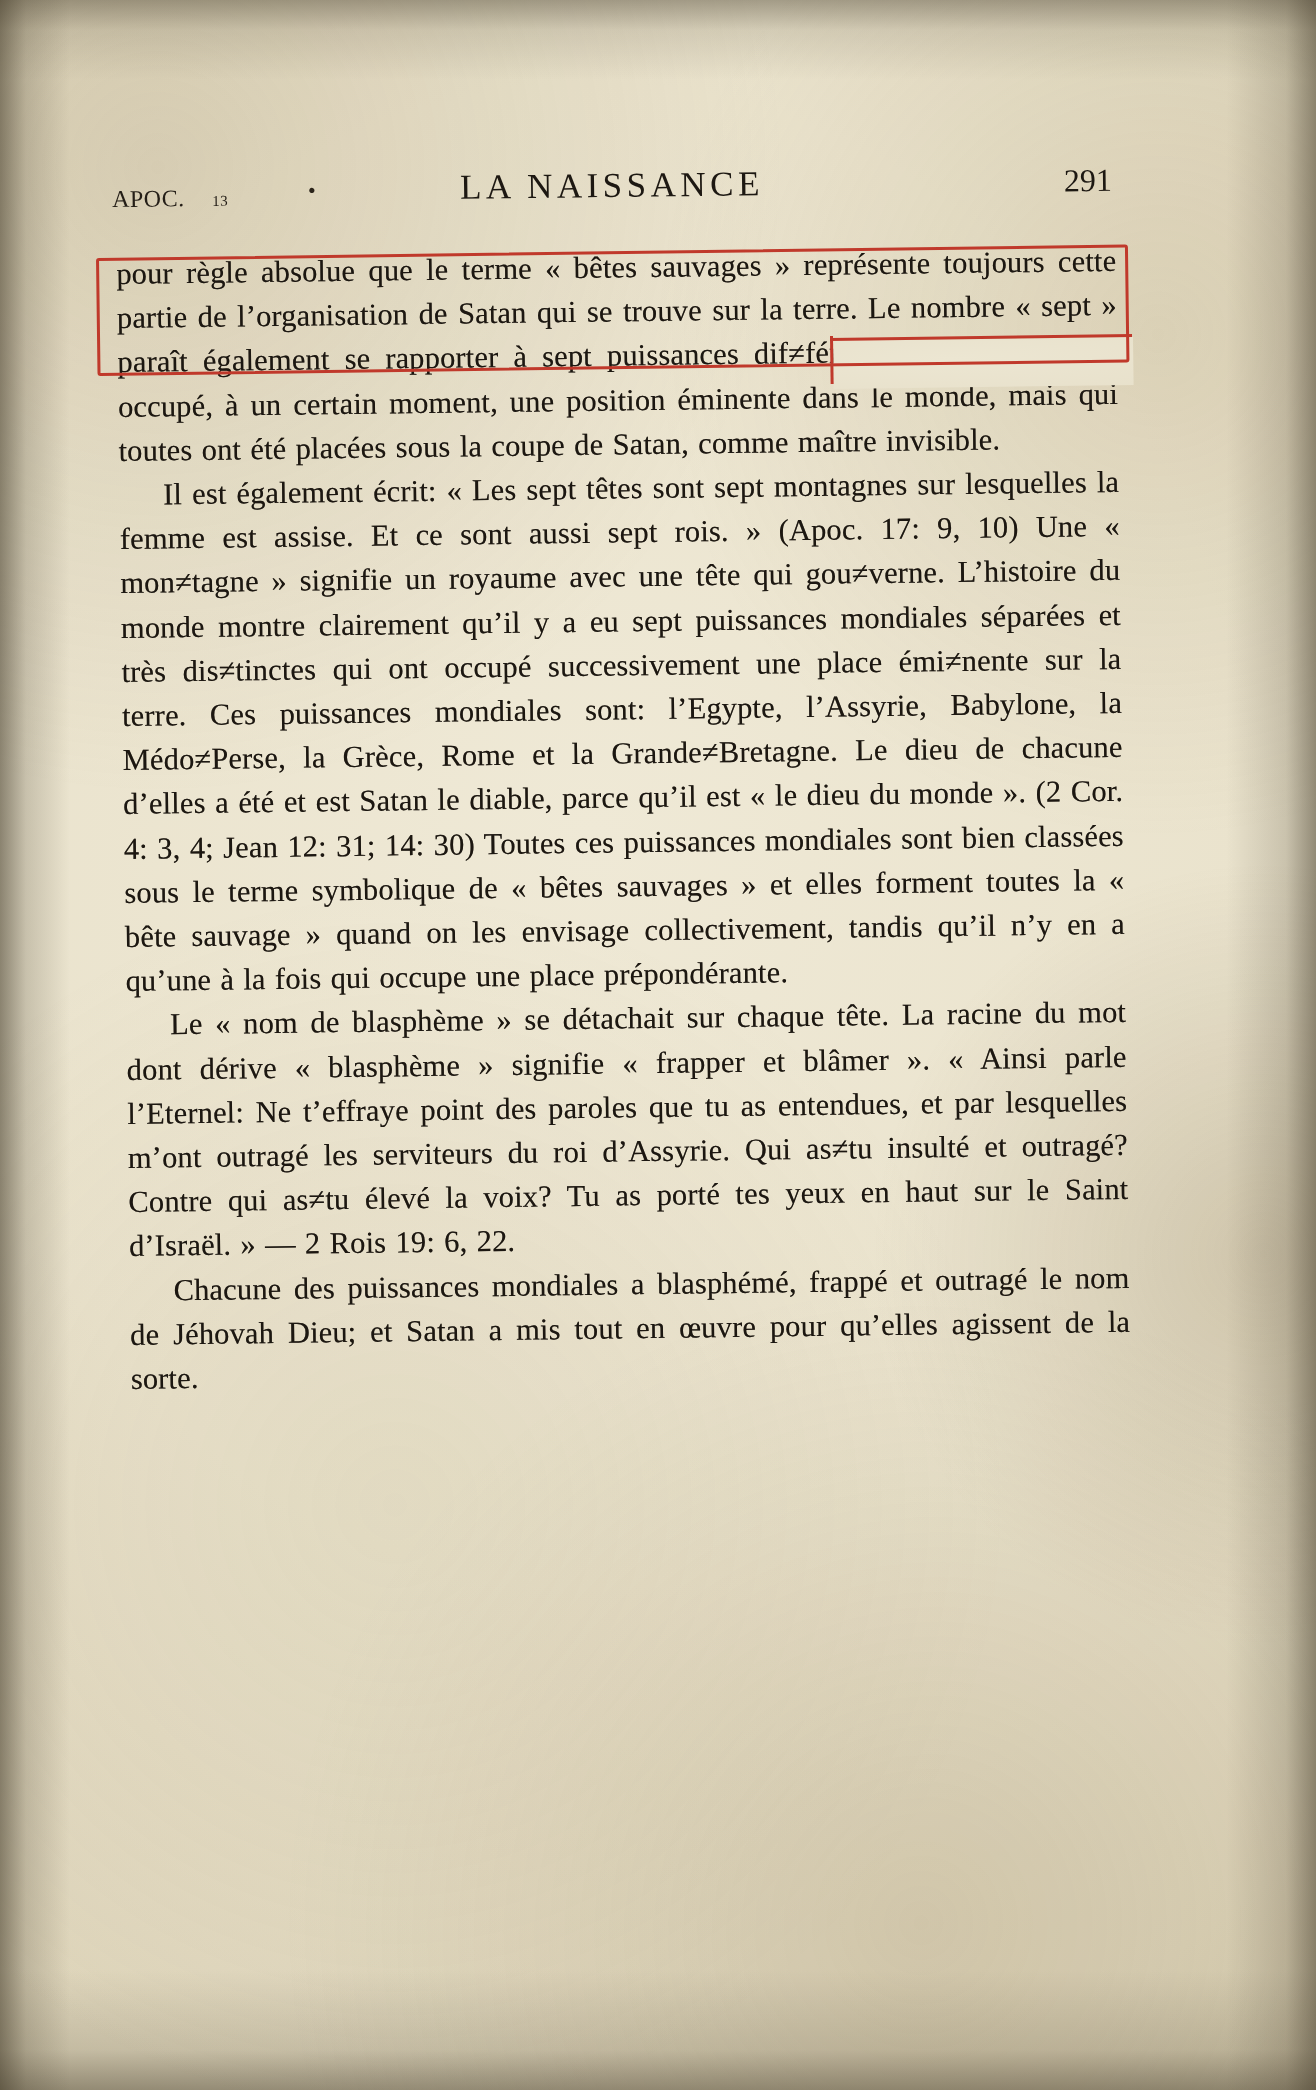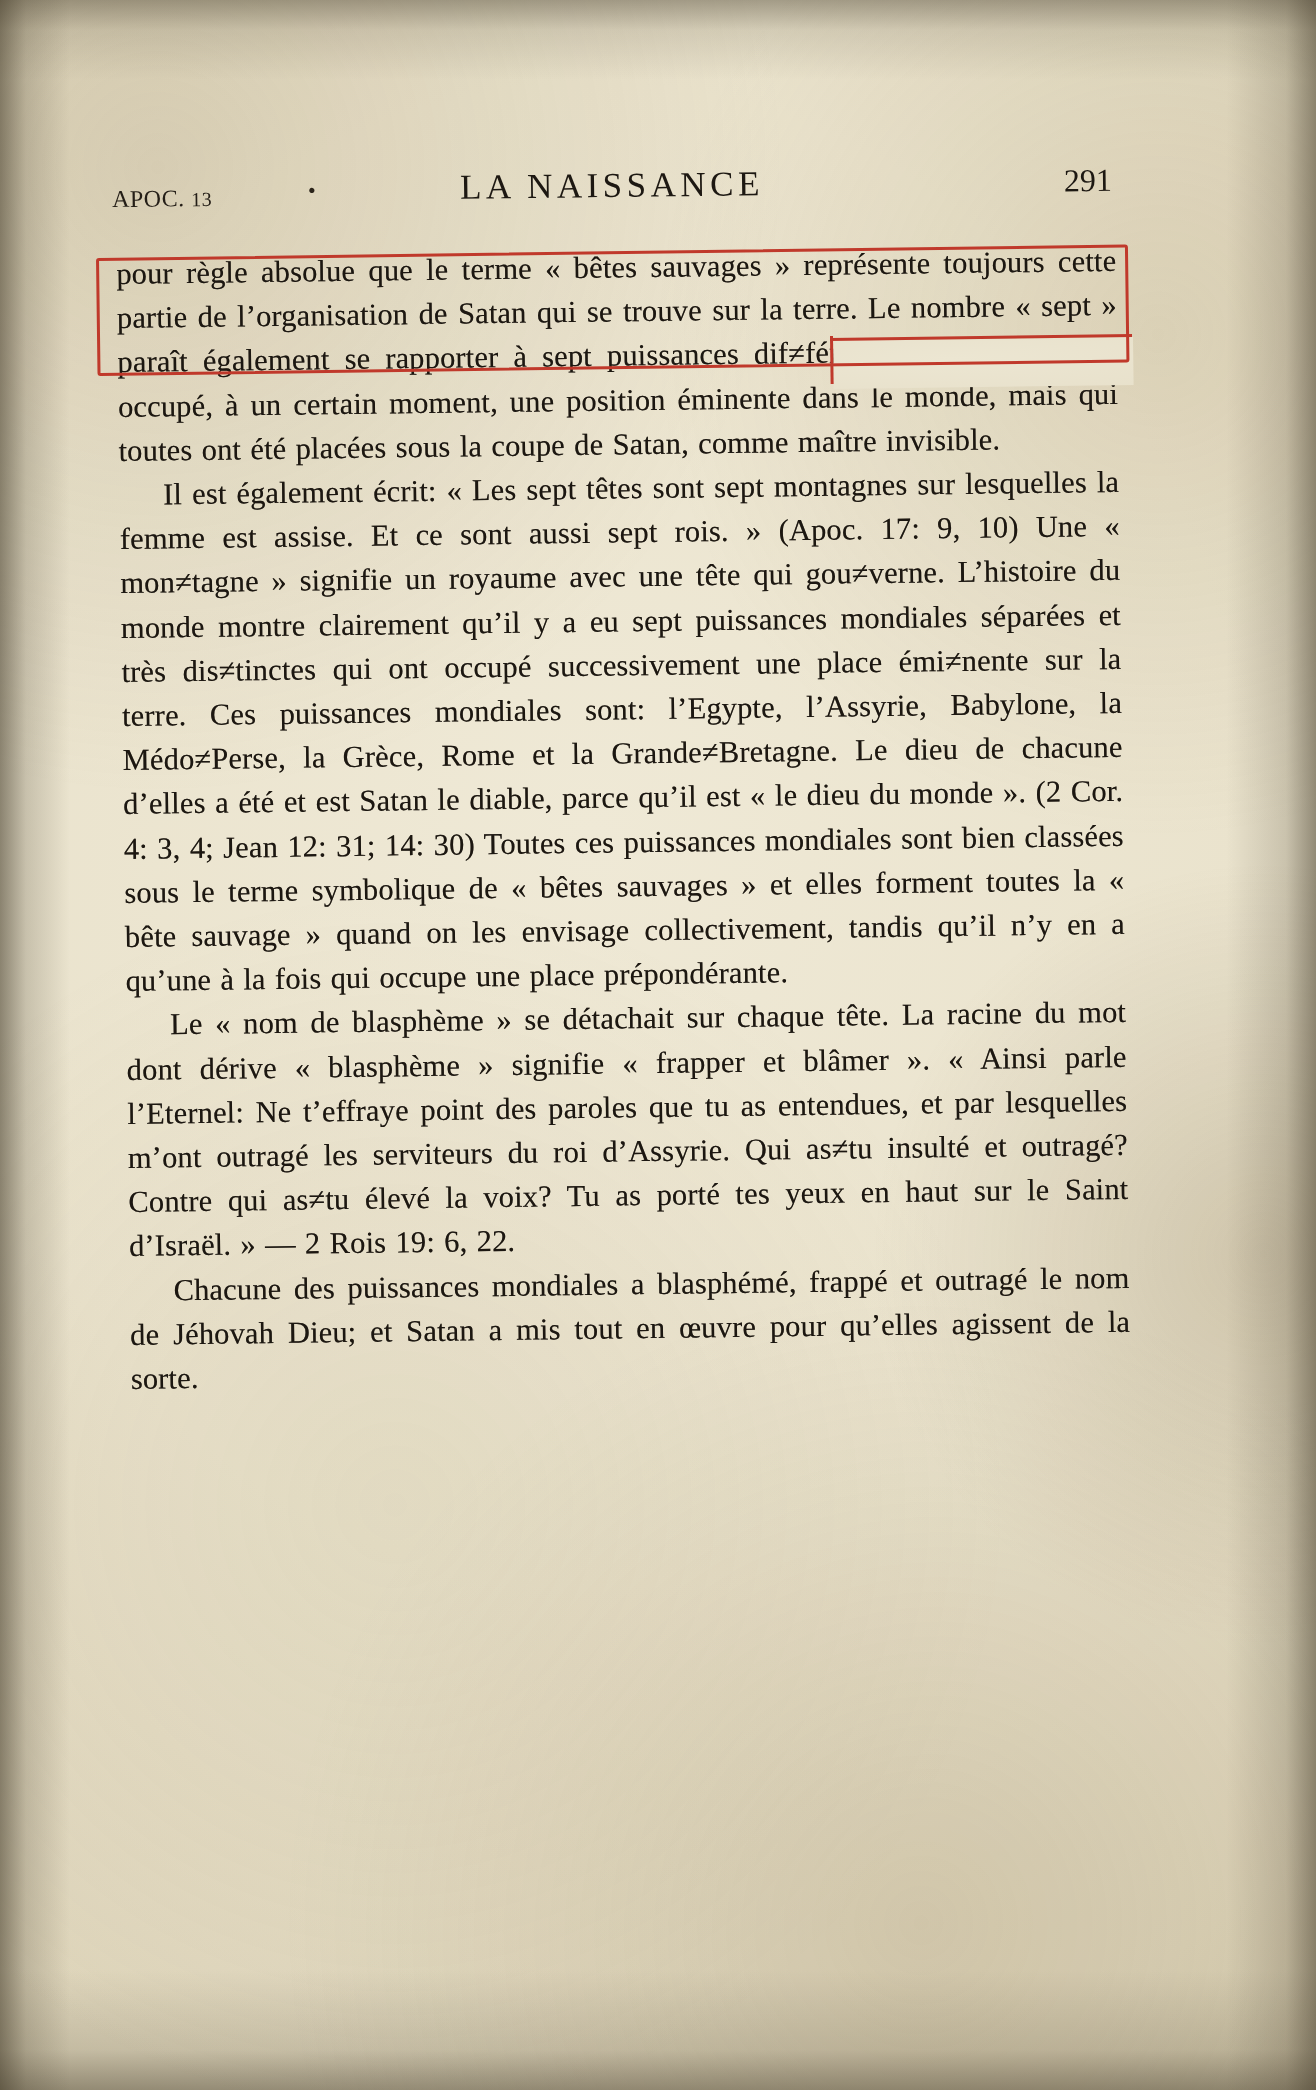--- a/index.html
+++ b/index.html
@@ -72,21 +72,22 @@
   .runhead .folio-left {
     position: absolute;
     left: 0;
     top: 14px;
     font-size: 24px;
     letter-spacing: 0.5px;
     color: #241e17;
     font-family: "Liberation Serif", serif;
   }
   .runhead .folio-left .sm {
-    font-size: 20px;
+    font-size: 15px;
+    margin-left: 21px;
   }
   .runhead .ornament {
     position: absolute;
     left: 196px;
     top: 8px;
     font-size: 22px;
     color: #2b241a;
     transform: rotate(18deg);
   }
   .runhead .title {

